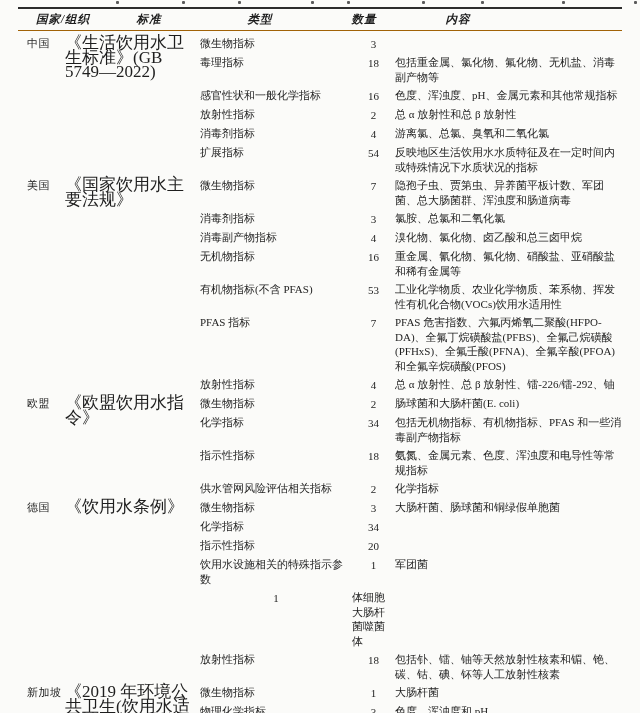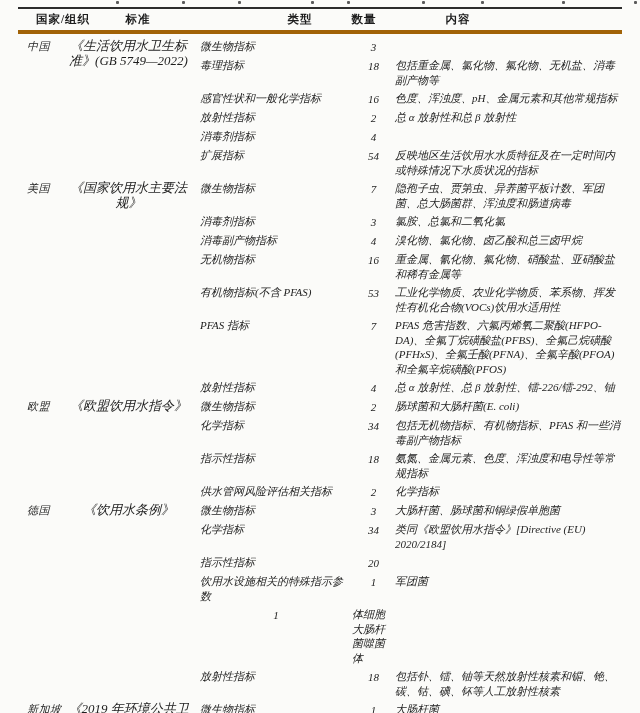--- a/index.html
+++ b/index.html
@@ -15,35 +15,35 @@
   
   .caption-clip{position:absolute;left:0;top:0;width:640px;height:7px;overflow:hidden;}
   .speck{position:absolute;top:1px;width:3px;height:3px;background:#5a5a5a;border-radius:1px;}
 
   .table{
     position:absolute;left:18px;top:7px;width:604px;
     border-top:2px solid #2c2c2c;
   }
   .thead{
     position:relative;height:21px;
-    border-bottom:4px solid #a16207;
-    font-size:11.5px;font-weight:bold;
+    border-bottom:1px solid #a16207;
+    font-size:11.5px;font-weight:bold;font-style:italic;
   }
   .th{position:absolute;top:3px;transform:translateX(-50%);white-space:nowrap;letter-spacing:1px;}
   .th.c0{left:45px;}
-  .th.c1{left:120px;}
-  .th.c2{left:242px;margin-left:40px;}
+  .th.c1{left:131px;}
+  .th.c2{left:242px;}
   .th.c3{left:346px;}
   .th.c4{left:440px;}
 
   .tbody{padding-top:5px;padding-bottom:4px;border-bottom:2.5px solid #2c2c2c;}
 
-  .section{display:grid;grid-template-columns:47px 135px 422px;align-items:start;font-style:italic;}
+  .section{display:grid;grid-template-columns:47px 135px 422px;align-items:start;}
   .country{padding-left:9px;font-size:11px;line-height:14px;letter-spacing:0.5px;}
-  .standard{font-size:13px;line-height:14.5px;padding-right:8px;text-align:center;}
+  .standard{font-size:17px;line-height:14.5px;padding-right:8px;}
   .entries{display:block;}
   .entry{
     display:grid;grid-template-columns:152px 43px 227px;
     margin-bottom:4px;
     font-size:11px;line-height:14.5px;
   }
   .type{padding-right:4px;}
   .count{text-align:center;padding-top:0.5px;font-family:"Liberation Serif","DejaVu Serif",serif;}
   .content{padding-right:0;}
 </style>
@@ -96,20 +96,21 @@
 
   <div class="entry">
     <div class="type">放射性指标</div>
     <div class="count">2</div>
     <div class="content">总 α 放射性和总 β 放射性</div>
   </div>
 
   <div class="entry">
     <div class="type">消毒剂指标</div>
     <div class="count">4</div>
+    <div class="content">游离氯、总氯、臭氧和二氧化氯</div>
   </div>
 
   <div class="entry">
     <div class="type">扩展指标</div>
     <div class="count">54</div>
     <div class="content">反映地区生活饮用水水质特征及在一定时间内或特殊情况下水质状况的指标</div>
   </div>
 </div>
   </div>
 
@@ -197,21 +198,20 @@
     <div class="entries">
   <div class="entry">
     <div class="type">微生物指标</div>
     <div class="count">3</div>
     <div class="content">大肠杆菌、肠球菌和铜绿假单胞菌</div>
   </div>
 
   <div class="entry">
     <div class="type">化学指标</div>
     <div class="count">34</div>
-    <div class="content">类同《欧盟饮用水指令》[Directive (EU) 2020/2184]</div>
   </div>
 
   <div class="entry">
     <div class="type">指示性指标</div>
     <div class="count">20</div>
     <div class="content"></div>
   </div>
 
   <div class="entry">
     <div class="type">饮用水设施相关的特殊指示参数</div>

